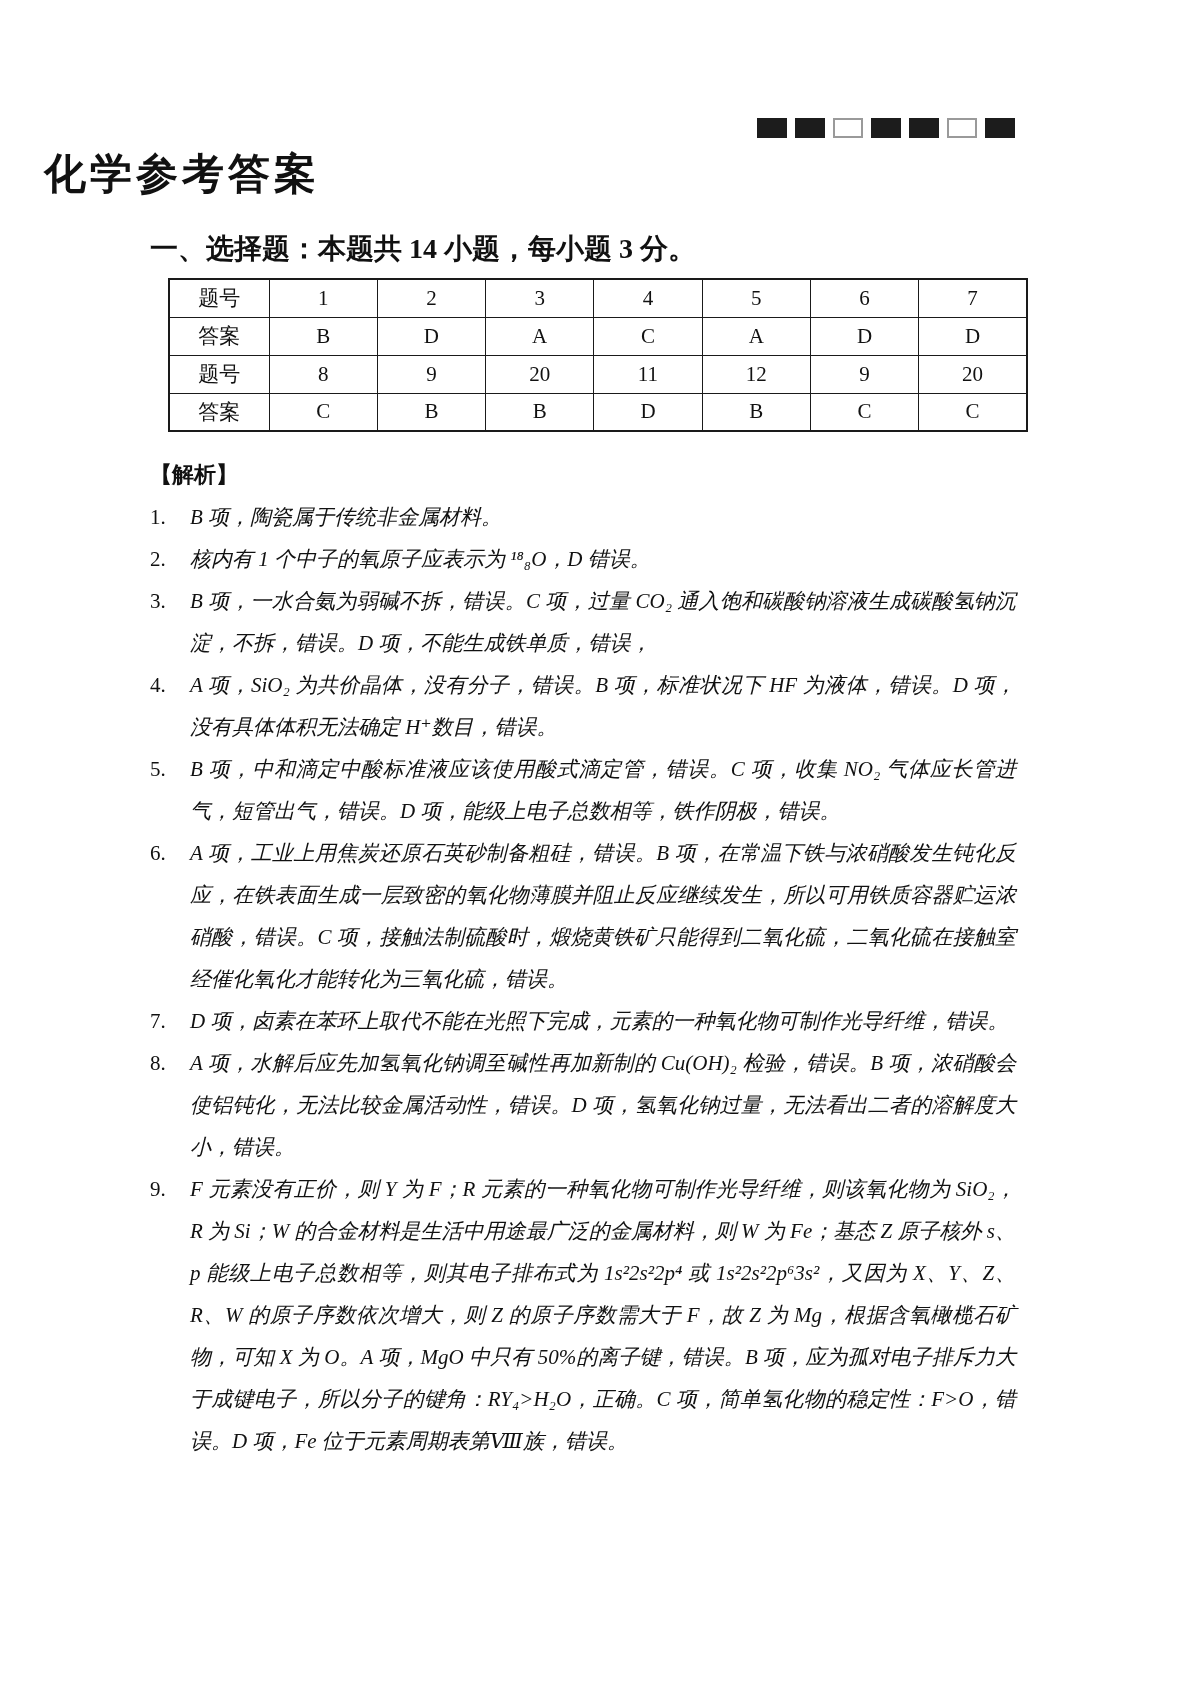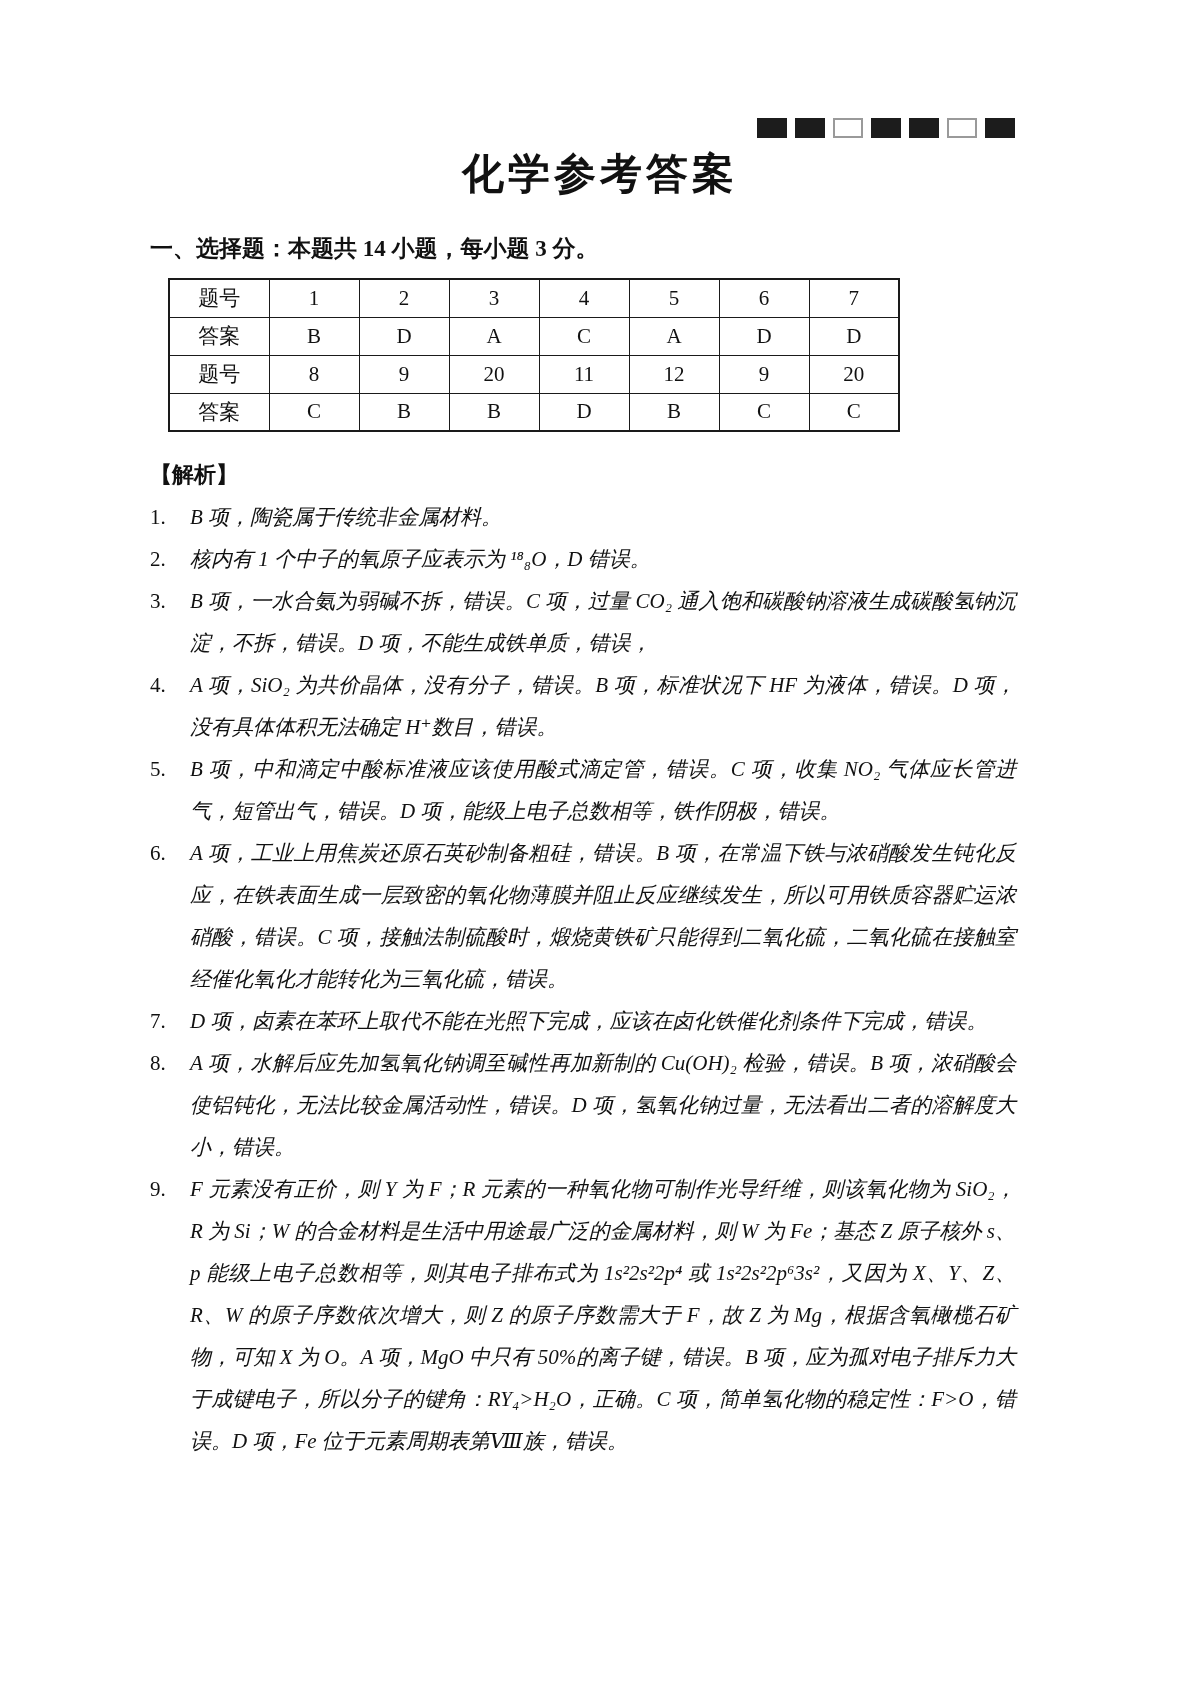--- a/index.html
+++ b/index.html
@@ -27,38 +27,39 @@
     height: 20px;
     border: 2px solid #9a9a9a;
     background: #ffffff;
   }
   .marker[data-state="filled"] {
     background: #1c1c1c;
     border-color: #1c1c1c;
   }
   .title {
     padding-top: 150px;
-    text-align: center;
+    text-align: left;
     font-size: 42px;
     font-weight: bold;
     letter-spacing: 4px;
     line-height: 48px;
+    padding-left: 44px;
   }
   .section-heading {
     margin: 36px 0 0 150px;
     width: 865px;
-    font-size: 23px;
+    font-size: 28px;
     font-weight: bold;
     line-height: 30px;
   }
   table.answer-table {
     margin: 14px 0 0 168px;
     border-collapse: collapse;
     table-layout: fixed;
-    width: 732px;
+    width: 860px;
     border: 2px solid #1a1a1a;
   }
   table.answer-table td {
     border: 1px solid #1a1a1a;
     height: 38px;
     text-align: center;
     vertical-align: middle;
     font-size: 21px;
   }
   table.answer-table td.label-col { width: 100px; }
@@ -182,21 +183,21 @@
     <div class="item">
       <span class="item-num">5.</span>
       <div class="item-text">B 项，中和滴定中酸标准液应该使用酸式滴定管，错误。C 项，收集 NO₂ 气体应长管进气，短管出气，错误。D 项，能级上电子总数相等，铁作阴极，错误。</div>
     </div>
     <div class="item">
       <span class="item-num">6.</span>
       <div class="item-text">A 项，工业上用焦炭还原石英砂制备粗硅，错误。B 项，在常温下铁与浓硝酸发生钝化反应，在铁表面生成一层致密的氧化物薄膜并阻止反应继续发生，所以可用铁质容器贮运浓硝酸，错误。C 项，接触法制硫酸时，煅烧黄铁矿只能得到二氧化硫，二氧化硫在接触室经催化氧化才能转化为三氧化硫，错误。</div>
     </div>
     <div class="item">
       <span class="item-num">7.</span>
-      <div class="item-text">D 项，卤素在苯环上取代不能在光照下完成，应该在卤化铁催化剂条件下完成，错误。</div>
+      <div class="item-text">D 项，卤素在苯环上取代不能在光照下完成，元素的一种氧化物可制作光导纤维，错误。</div>
     </div>
     <div class="item">
       <span class="item-num">8.</span>
       <div class="item-text">A 项，水解后应先加氢氧化钠调至碱性再加新制的 Cu(OH)₂ 检验，错误。B 项，浓硝酸会使铝钝化，无法比较金属活动性，错误。D 项，氢氧化钠过量，无法看出二者的溶解度大小，错误。</div>
     </div>
     <div class="item">
       <span class="item-num">9.</span>
       <div class="item-text">F 元素没有正价，则 Y 为 F；R 元素的一种氧化物可制作光导纤维，则该氧化物为 SiO₂，R 为 Si；W 的合金材料是生活中用途最广泛的金属材料，则 W 为 Fe；基态 Z 原子核外 s、p 能级上电子总数相等，则其电子排布式为 1s²2s²2p⁴ 或 1s²2s²2p⁶3s²，又因为 X、Y、Z、R、W 的原子序数依次增大，则 Z 的原子序数需大于 F，故 Z 为 Mg，根据含氧橄榄石矿物，可知 X 为 O。A 项，MgO 中只有 50%的离子键，错误。B 项，应为孤对电子排斥力大于成键电子，所以分子的键角：RY₄&gt;H₂O，正确。C 项，简单氢化物的稳定性：F&gt;O，错误。D 项，Fe 位于元素周期表第Ⅷ族，错误。</div>
     </div>
   </div>

